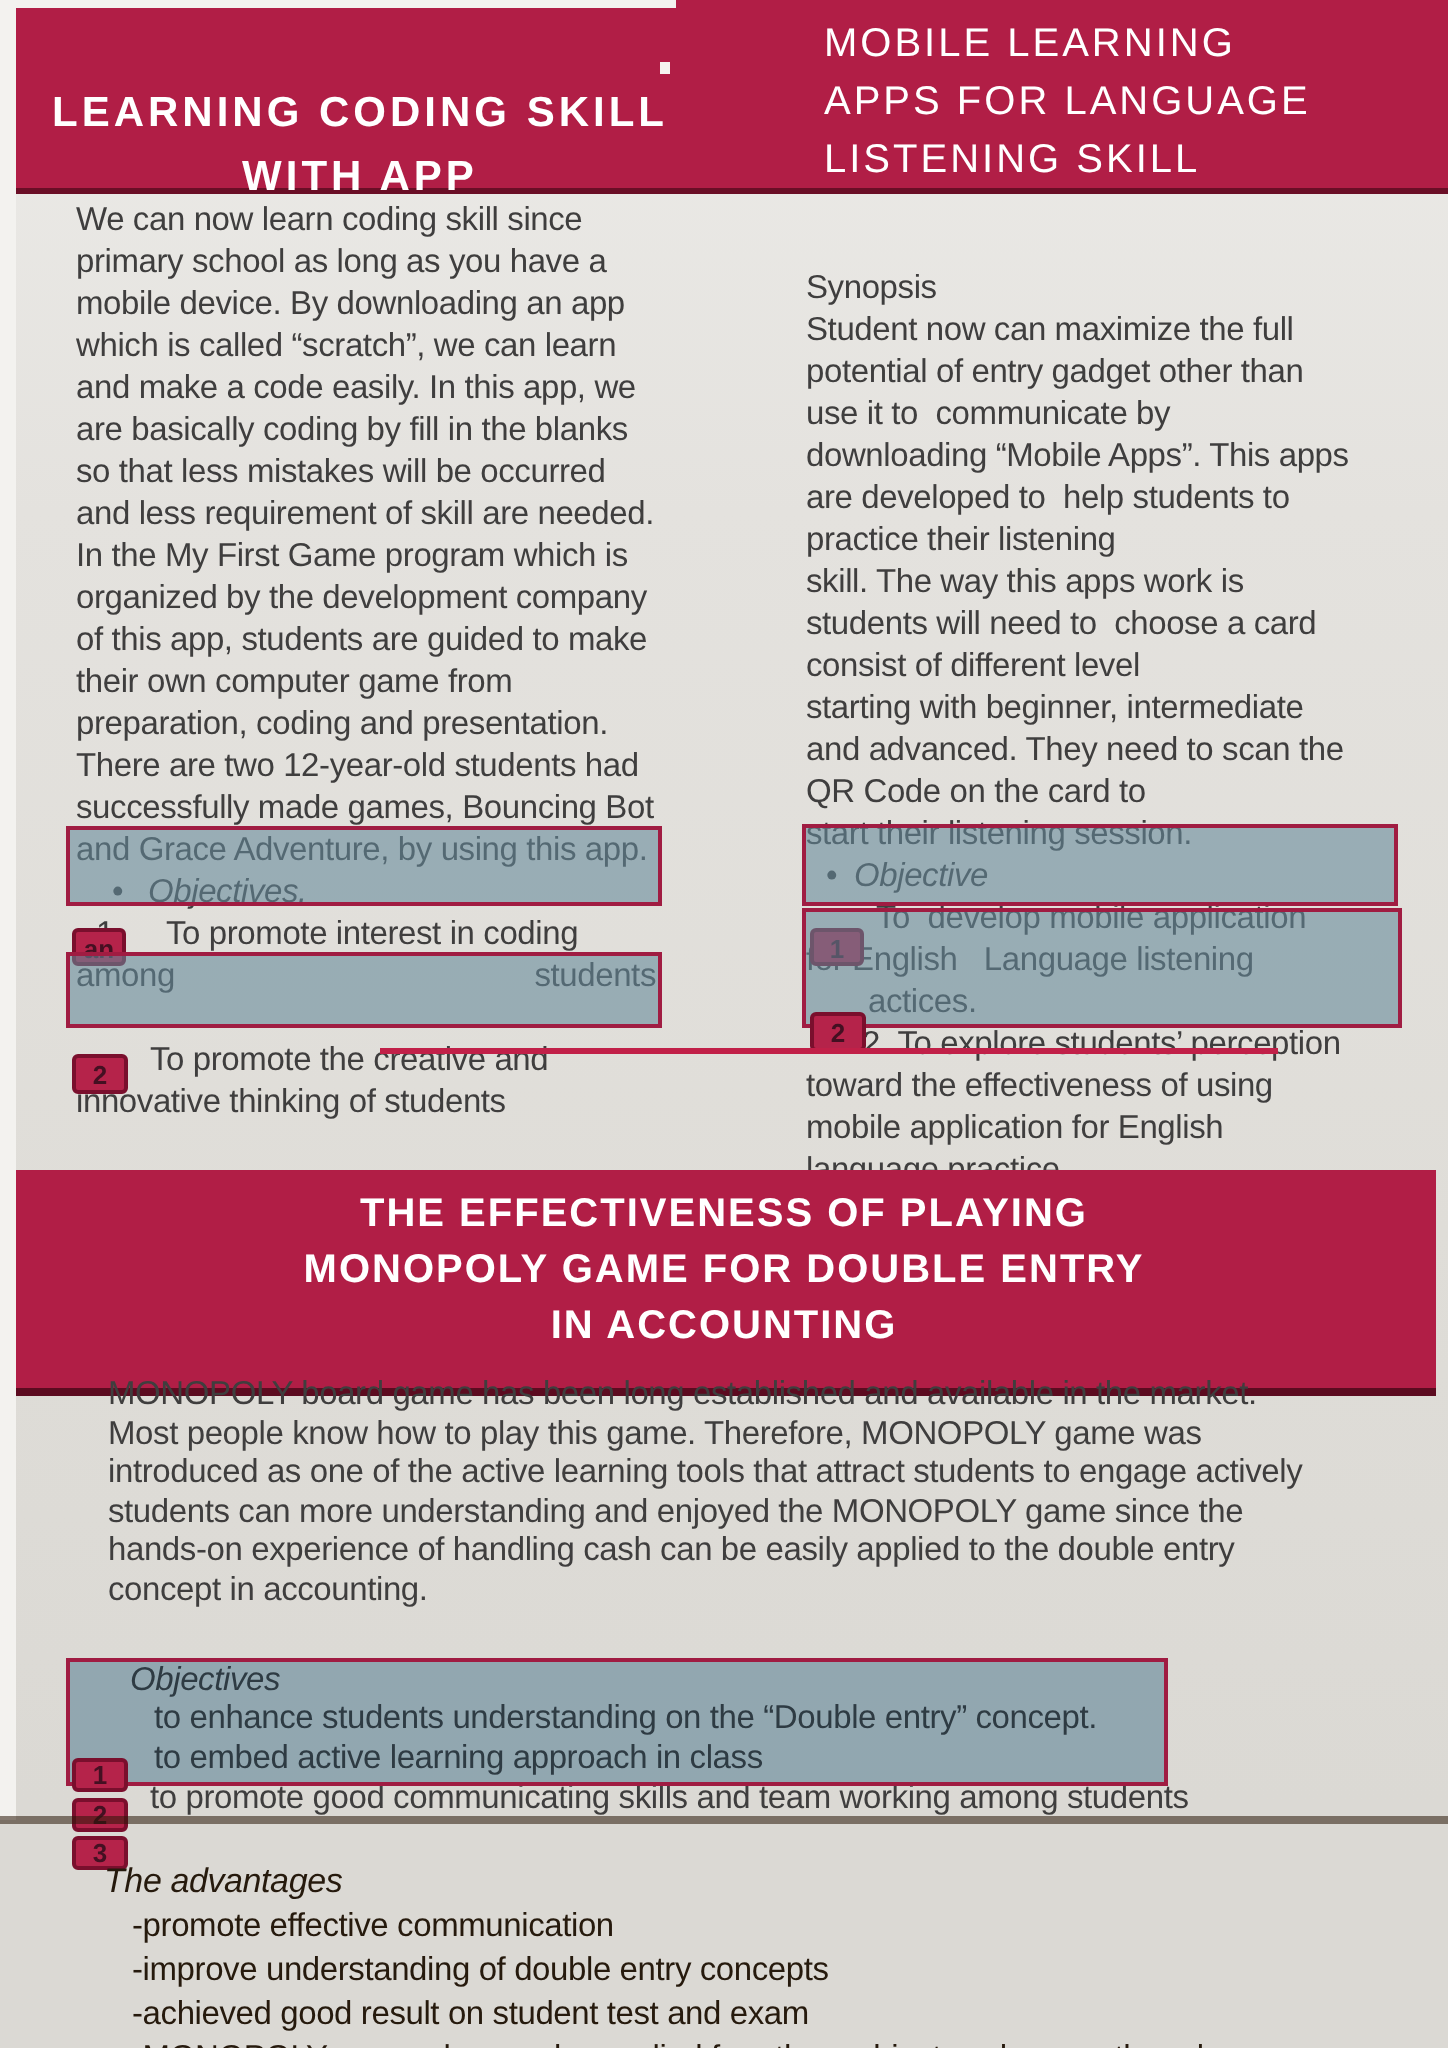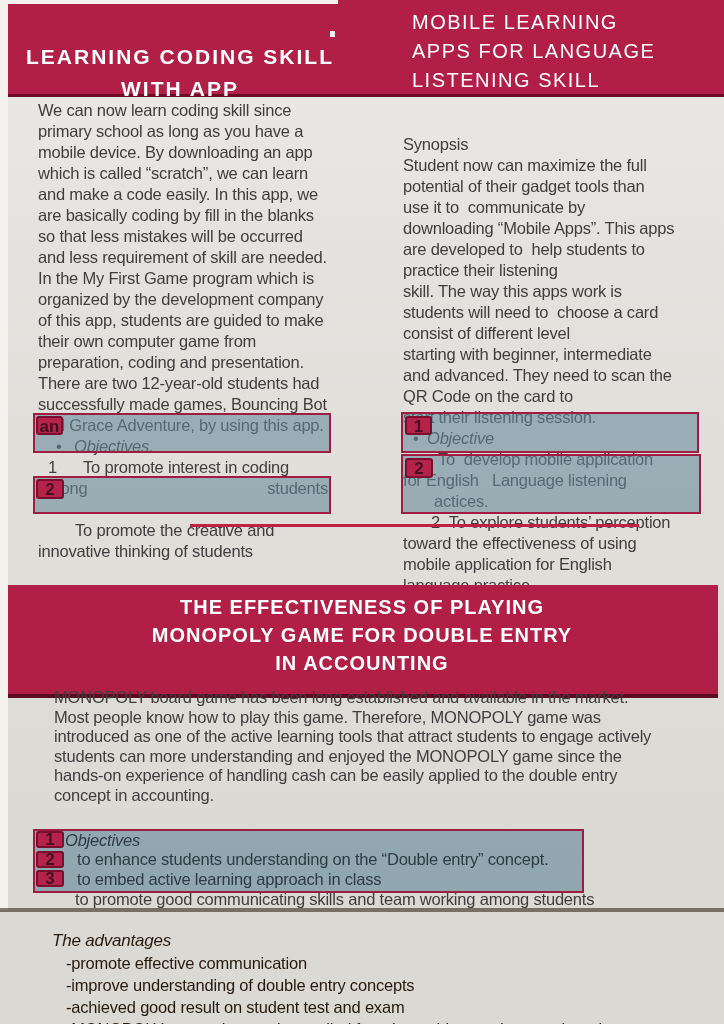--- a/index.html
+++ b/index.html
@@ -31,21 +31,21 @@
   .obj-ln-r .bullet{display:inline-block;width:14px;padding-left:10px;font-style:normal;}
   .num{display:inline-block;width:35px;padding-left:10px;}
   .between{display:flex;justify-content:space-between;padding-right:6px;}
   .ind35{padding-left:35px;}
   .ind31{padding-left:31px;}
   .ind28{padding-left:28px;}
   .ind37{padding-left:37px;}
   
   .hl{position:absolute;background:rgba(100,136,153,0.58);border:2px solid #a01c42;box-sizing:border-box;z-index:5;}
   .badge{position:absolute;background:#b5234a;border:2px solid #7a0f2d;border-radius:3px;box-sizing:border-box;
-    color:#441022;font-weight:bold;font-size:17px;line-height:14px;text-align:center;z-index:6;}
+    color:#441022;font-weight:bold;font-size:13px;line-height:14px;text-align:center;z-index:6;margin-top:48px;}
   .hl1-left{left:33px;top:413px;width:298px;height:40px;}
   .hl2-left{left:33px;top:476px;width:298px;height:38px;}
   .hl1-right{left:401px;top:412px;width:298px;height:41px;}
   .hl2-right{left:401px;top:454px;width:300px;height:60px;}
   .strike-line{position:absolute;left:190px;top:524px;width:449px;height:3px;background:#c12048;z-index:7;}
   
   .mono-para{position:absolute;left:54px;top:688px;width:660px;z-index:2;}
   .lnm{height:19.5px;line-height:19.5px;font-size:16.5px;white-space:nowrap;letter-spacing:-0.2px;}
   .obj-box{position:absolute;left:33px;top:829px;width:551px;height:64px;background:rgba(100,136,153,0.62);
     border:2px solid #a01c42;box-sizing:border-box;z-index:5;}
@@ -116,21 +116,21 @@
         <span>students</span>
     </div>
     <div class="ln"></div>
     <div class="ln ind37">To promote the creative and</div>
     <div class="ln">innovative thinking of students</div>
   </div>
 
   <div class="col col-right">
     <div class="ln">Synopsis</div>
     <div class="ln">Student now can maximize the full</div>
-    <div class="ln">potential of their gadget tools than</div>
+    <div class="ln">potential of entry gadget other than</div>
     <div class="ln">use it to&nbsp; communicate by</div>
     <div class="ln">downloading “Mobile Apps”. This apps</div>
     <div class="ln">are developed to&nbsp; help students to</div>
     <div class="ln">practice their listening</div>
     <div class="ln">skill. The way this apps work is</div>
     <div class="ln">students will need to&nbsp; choose a card</div>
     <div class="ln">consist of different level</div>
     <div class="ln">starting with beginner, intermediate</div>
     <div class="ln">and advanced. They need to scan the</div>
     <div class="ln">QR Code on the card to</div>

